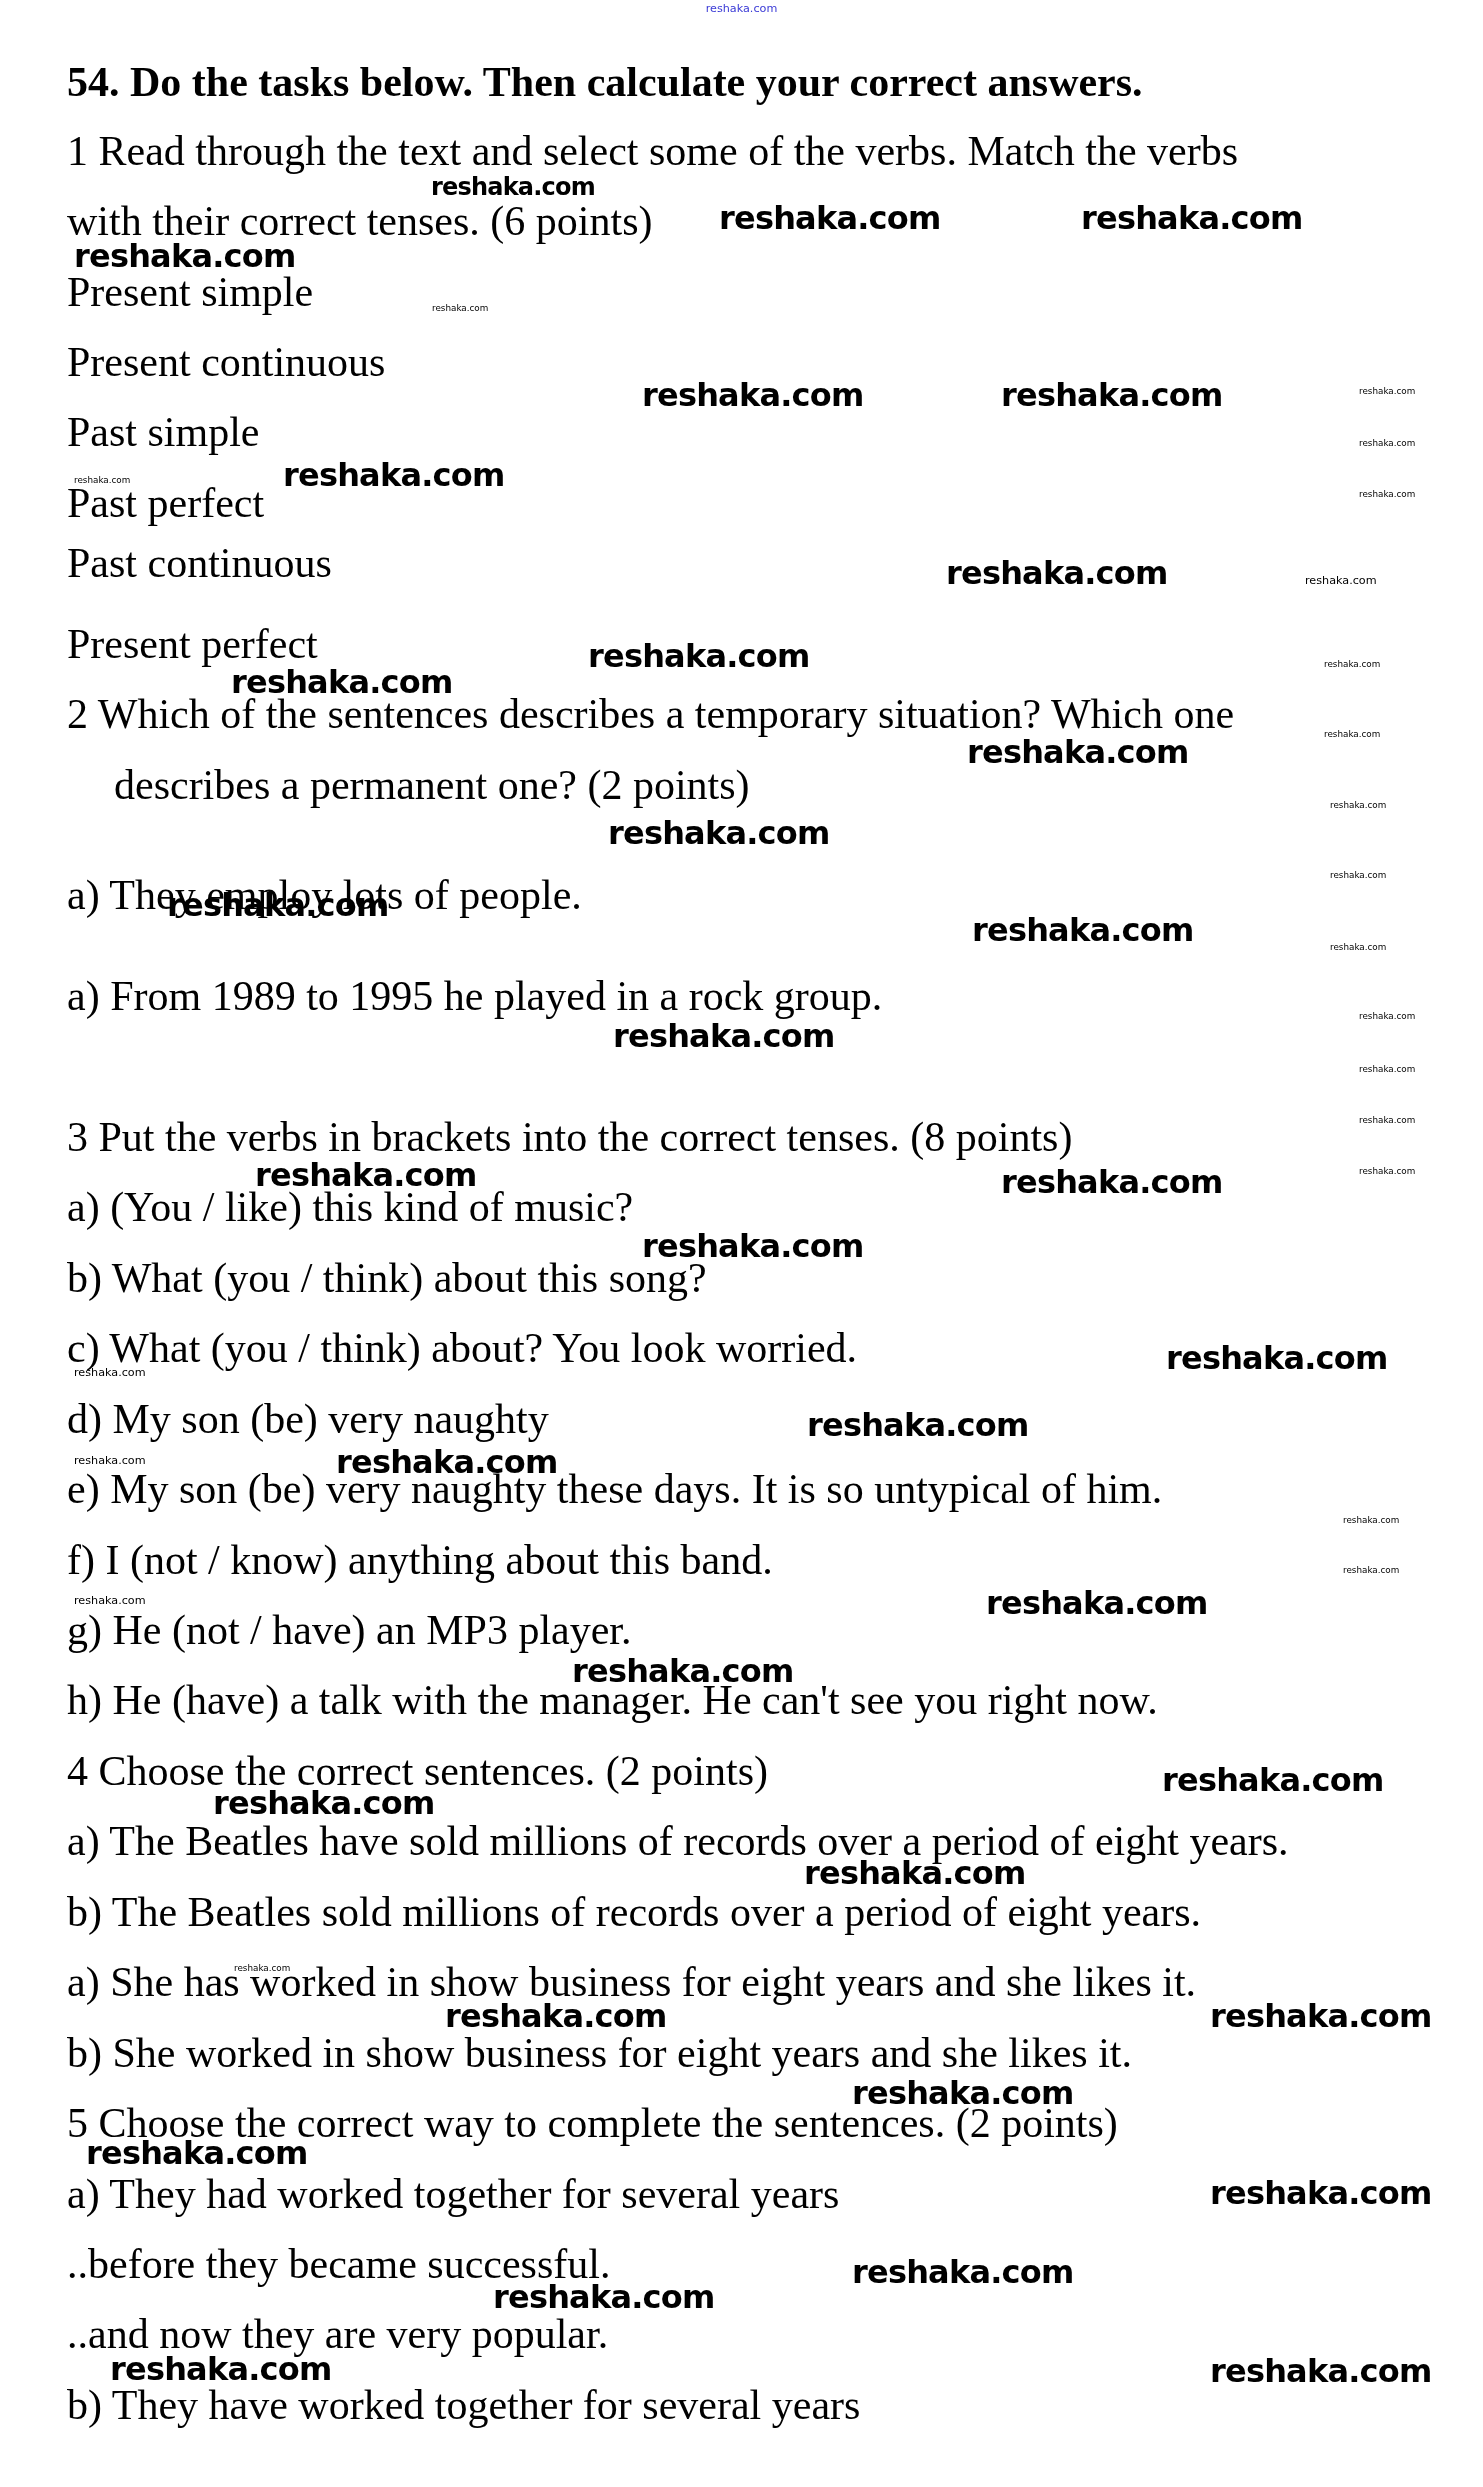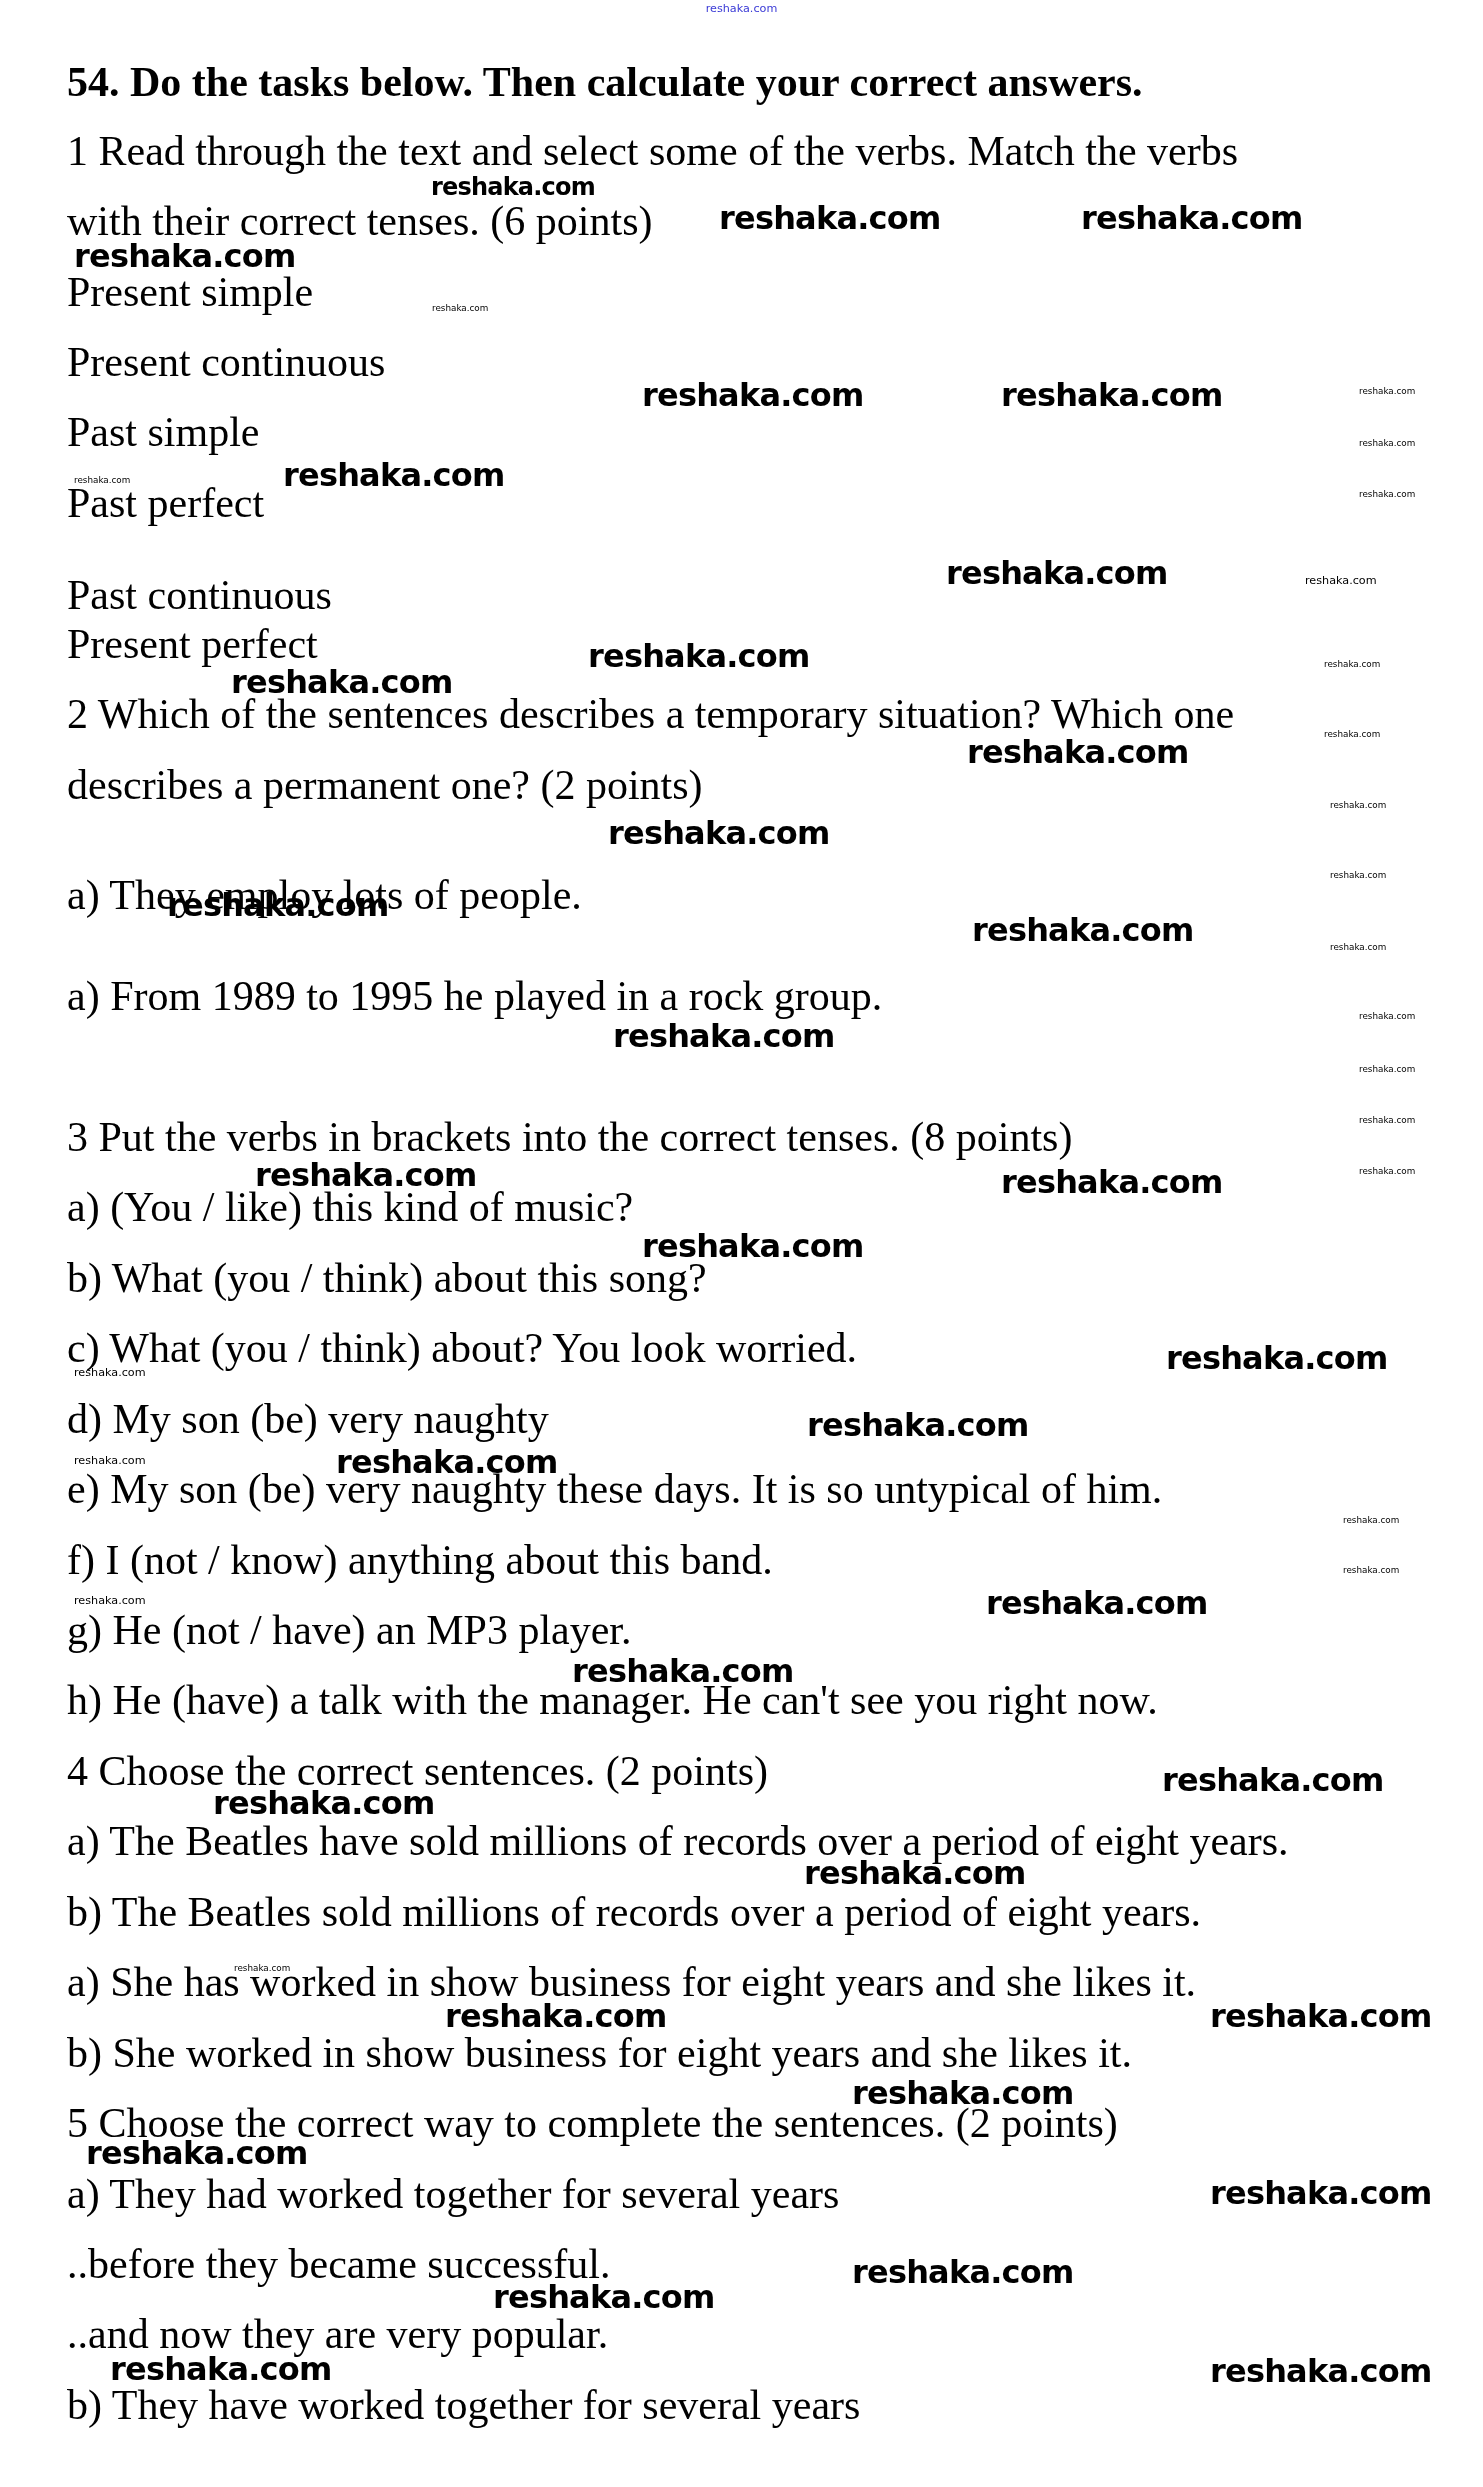--- a/index.html
+++ b/index.html
@@ -33,25 +33,25 @@
   <div class="top-mark">reshaka.com</div>
 
   <div class="line title" style="top:61px;">54. Do the tasks below. Then calculate your correct answers.</div>
 
   <div class="line" style="top:130px;">1 Read through the text and select some of the verbs. Match the verbs</div>
   <div class="line" style="top:200px;">with their correct tenses. (6 points)</div>
   <div class="line" style="top:271px;">Present simple</div>
   <div class="line" style="top:341px;">Present continuous</div>
   <div class="line" style="top:411px;">Past simple</div>
   <div class="line" style="top:482px;">Past perfect</div>
-  <div class="line" style="top:574px;">Past continuous</div>
+  <div class="line" style="top:542px;">Past continuous</div>
   <div class="line" style="top:623px;">Present perfect</div>
 
   <div class="line" style="top:693px;">2 Which of the sentences describes a temporary situation? Which one</div>
-  <div class="line" style="top:764px;">describes a permanent one? (2 points)</div>
+  <div class="line" style="top:764px;margin-left:47px;">describes a permanent one? (2 points)</div>
   <div class="line" style="top:834px;margin-top:40px;">a) They employ lots of people.</div>
   <div class="line" style="top:975px;">a) From 1989 to 1995 he played in a rock group.</div>
 
   <div class="line" style="top:1116px;">3 Put the verbs in brackets into the correct tenses. (8 points)</div>
   <div class="line" style="top:1186px;">a) (You / like) this kind of music?</div>
   <div class="line" style="top:1257px;">b) What (you / think) about this song?</div>
   <div class="line" style="top:1327px;">c) What (you / think) about? You look worried.</div>
   <div class="line" style="top:1398px;">d) My son (be) very naughty</div>
   <div class="line" style="top:1468px;">e) My son (be) very naughty these days. It is so untypical of him.</div>
   <div class="line" style="top:1539px;">f) I (not / know) anything about this band.</div>

